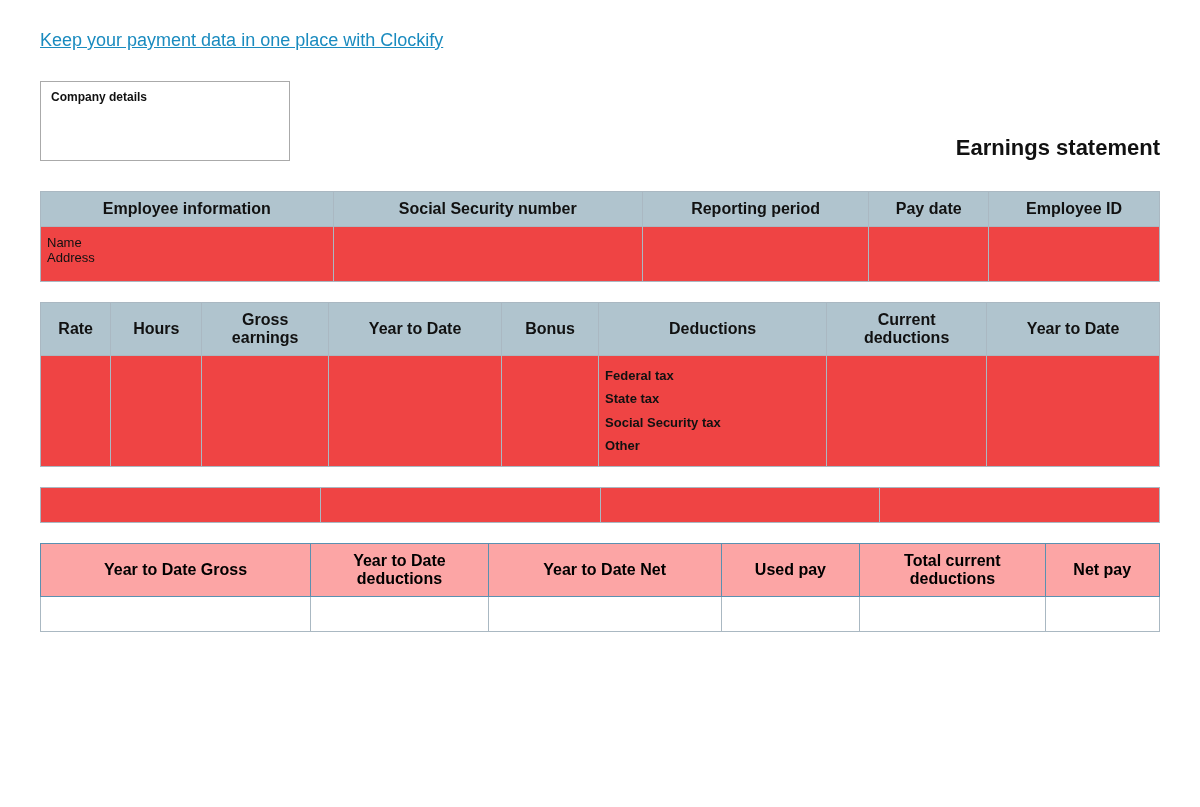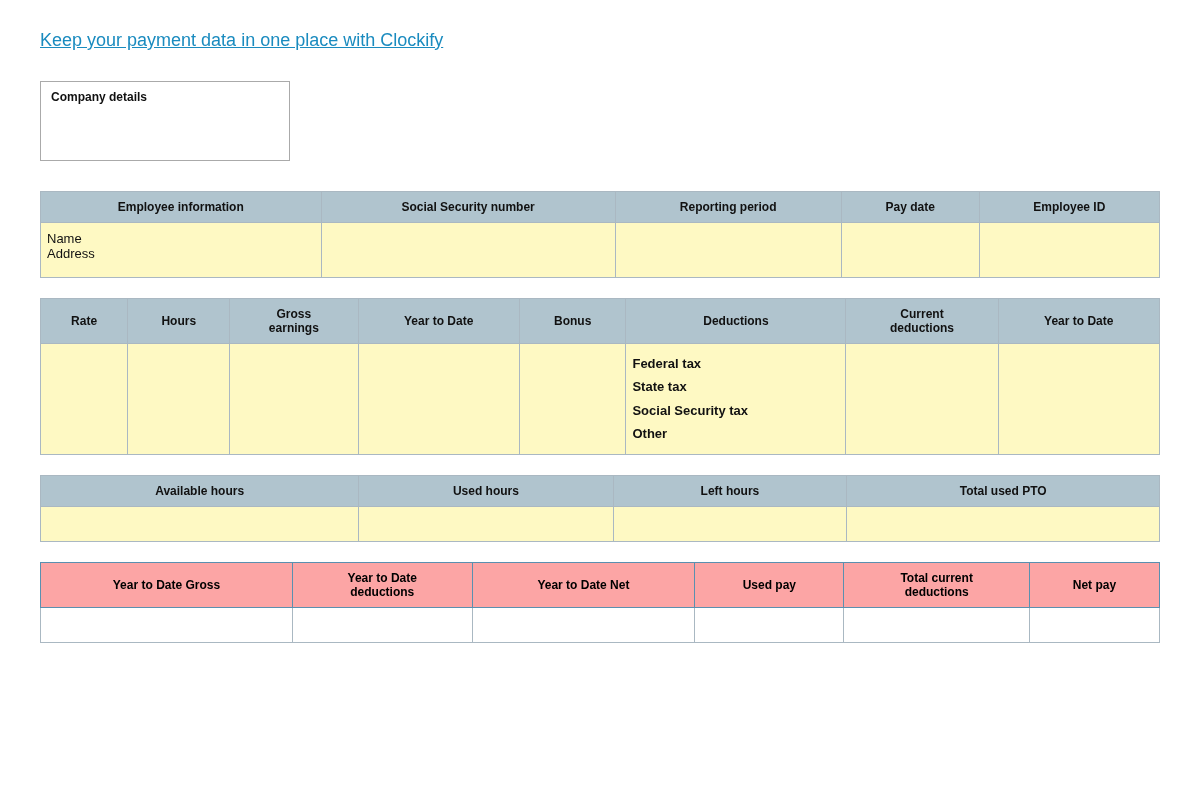--- a/index.html
+++ b/index.html
@@ -52,23 +52,23 @@
     table {
       width: 100%;
       border-collapse: collapse;
       margin-bottom: 20px;
     }
 
     th {
       background-color: #b0c4ce;
       font-weight: bold;
       text-align: center;
-      padding: 8px 12px;
+      padding: 8px 2px;
       border: 1px solid #aab8c2;
-      font-size: 12px;
+      font-size: 16px;
     }
 
     td {
       border: 1px solid #aab8c2;
       padding: 8px 6px;
       vertical-align: top;
       background-color: #f5f8fa;
     }
 
     .employee-info-table th:first-child {
@@ -117,36 +117,37 @@
     .summary-table td {
       height: 35px;
       background-color: #ffffff;
       border: 1px solid #aab8c2;
     }
 
     
     .earnings-table td,
     .employee-info-table td,
     .pto-data td {
-      background-color: #fef9c3;
+      background-color: #ef4444;
     }
   </style>
 </head>
 <body>
 
 
 
 
 <a class="clockify-link">Keep your payment data in one place with Clockify</a>
 
 
 <div class="top-section">
   <div class="company-details-box">
     <span>Company details</span>
   </div>
+  <div class="earnings-title">Earnings statement</div>
 </div>
 
 
 <table class="employee-info-table">
   <thead>
     <tr>
       <th>Employee information</th>
       <th>Social Security number</th>
       <th>Reporting period</th>
       <th>Pay date</th>
@@ -192,26 +193,20 @@
       </td>
       <td></td>
       <td></td>
     </tr>
   </tbody>
 </table>
 
 
 <table class="pto-table">
   <tbody>
-    <tr>
-      <th>Available hours</th>
-      <th>Used hours</th>
-      <th>Left hours</th>
-      <th>Total used PTO</th>
-    </tr>
     <tr class="pto-data">
       <td></td>
       <td></td>
       <td></td>
       <td></td>
     </tr>
   </tbody>
 </table>
 
 

